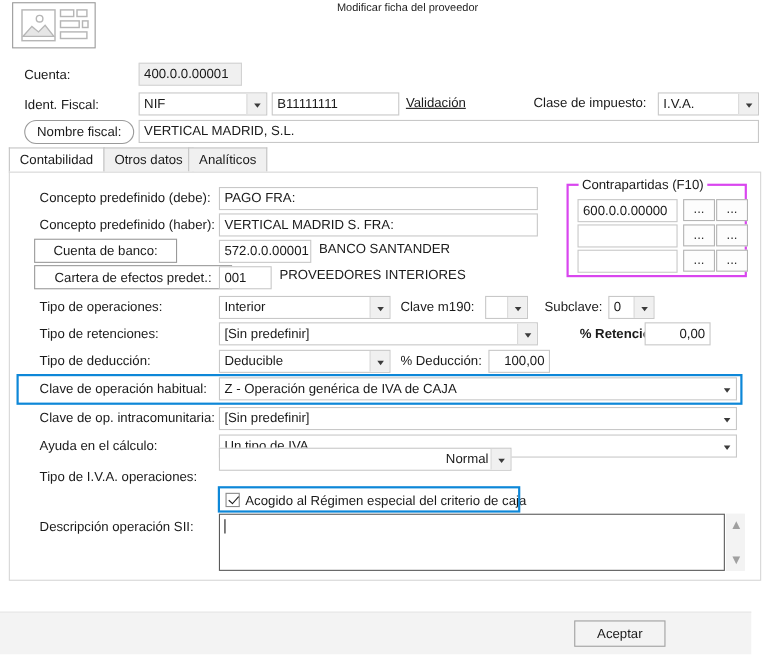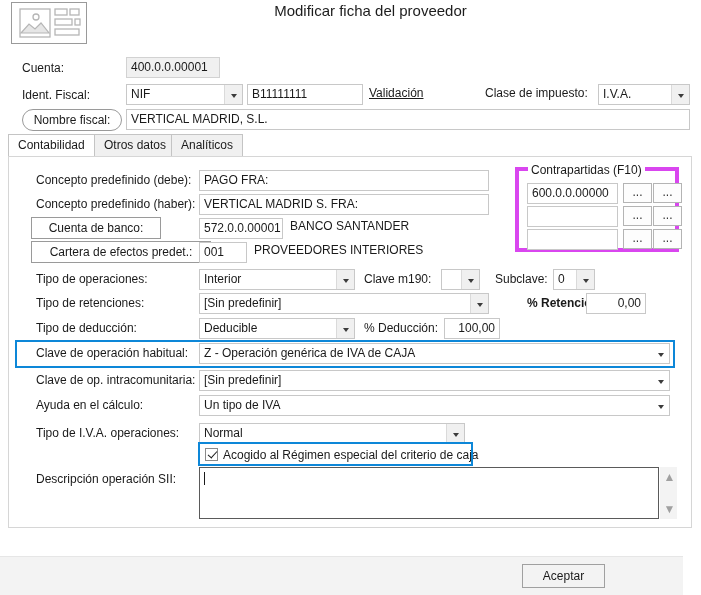--- a/index.html
+++ b/index.html
@@ -25,21 +25,21 @@
     position: absolute; left: 11px; top: 2px;
     width: 76px; height: 42px;
     border: 1px solid #9a9a9a;
     background: #ffffff;
     box-sizing: border-box;
   }
   .dialog-title {
     position: absolute;
     left: 0; right: 0; top: 2px;
     text-align: center;
-    font-size: 15px;
+    font-size: 10px;
     color: #1c1c1c;
     padding-left: 40px;
   }
   
   .top-fields { position: absolute; left: 0; top: 46px; width: 701px; }
   .row { position: absolute; height: 22px; line-height: 22px; }
   .lbl { font-size: 12px; color: #1a1a1a; white-space: nowrap; }
 
   .fld {
     box-sizing: border-box;
@@ -125,21 +125,21 @@
     position: absolute; left: 8px; top: 156px;
     width: 684px; height: 372px;
     border: 1px solid #d6d6d6;
     background: #ffffff;
     box-sizing: border-box;
   }
 
   
   .groupbox {
     position: absolute;
-    border: 4px solid #d946ef;
+    border: 2px solid #d946ef;
     box-sizing: border-box;
     background: transparent;
   }
   .groupbox .gb-title {
     position: absolute; top: -8px; left: 9px;
     background: #ffffff;
     padding: 0 3px;
     font-size: 12px;
     color: #1a1a1a;
     white-space: nowrap;
@@ -399,21 +399,21 @@
       <span class="lbl">Ayuda en el cálculo:</span>
     </div>
     <div class="combo" style="position:absolute; left:190px; top:238px; width:471px;">
       <span>Un tipo de IVA</span>
       <span class="arrow plain" style="background:transparent; border-left:none;"></span>
     </div>
 
     <div style="position:absolute; left:27px; top:269px;">
       <span class="lbl">Tipo de I.V.A. operaciones:</span>
     </div>
-    <div class="combo" style="position:absolute; left:190px; top:266px; width:266px;">
+    <div class="combo" style="position:absolute; left:190px; top:250px; width:266px;text-align:right;">
       <span>Normal</span>
       <span class="arrow"></span>
     </div>
 
     <div class="checkbox-wrap" style="left:196px; top:289px;">
       <span class="cbx checked"></span><span class="cbx-label">Acogido al Régimen especial del criterio de caja</span>
     </div>
     <div class="hl" style="left:189px; top:285px; width:275px; height:24px;"></div>
 
     <div style="position:absolute; left:27px; top:315px;">

